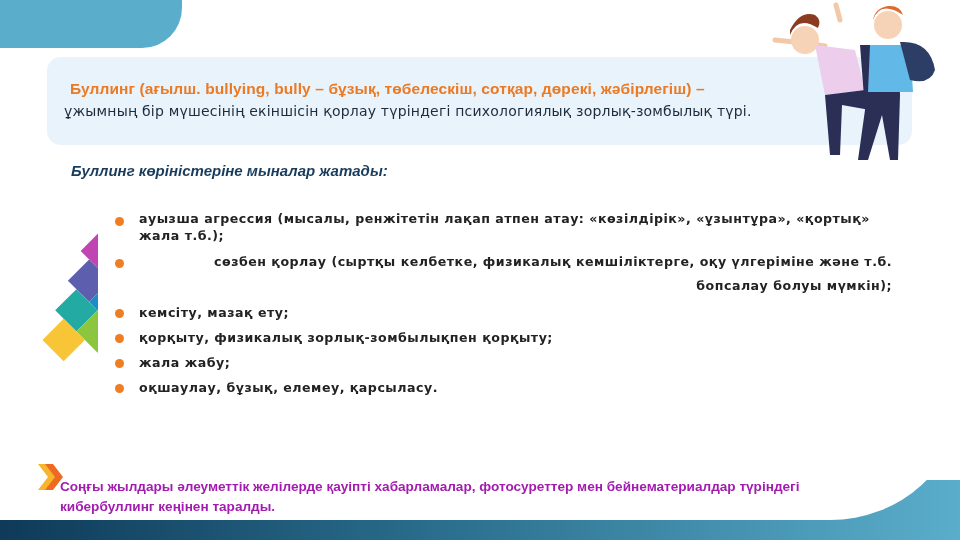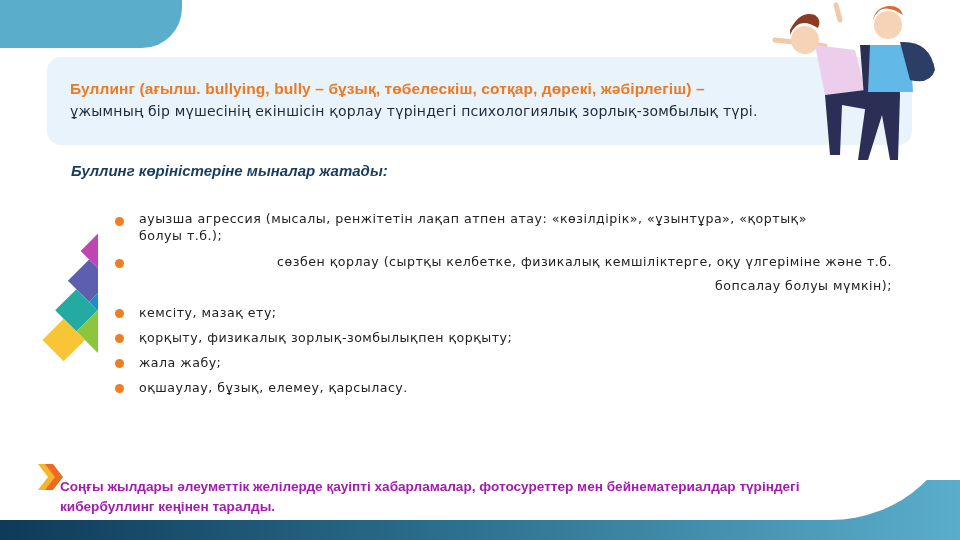--- a/index.html
+++ b/index.html
@@ -27,33 +27,33 @@
   .intro-box {
     position: absolute; left: 47px; top: 57px; width: 865px; height: 88px;
     background: #e9f3fc; border-radius: 14px;
   }
   .intro-title {
     position: absolute; left: 70px; top: 79px; width: 740px;
     color: #ea7a23; font-weight: bold; font-size: 15.5px; line-height: 20px;
     font-family: "Liberation Sans", sans-serif; letter-spacing: 0.1px;
   }
   .intro-text {
-    position: absolute; left: 70px; top: 101px; width: 740px;
+    position: absolute; left: 64px; top: 101px; width: 740px;
     color: #1d2b3a; font-size: 14px; line-height: 20px; letter-spacing: 0.2px;
   }
   .section-heading {
     position: absolute; left: 71px; top: 162px;
     color: #1a3c5c; font-weight: bold; font-style: italic; font-size: 15px;
     font-family: "Liberation Sans", sans-serif;
     text-align: center;
   }
   .puzzle { position: absolute; left: 18px; top: 196px; width: 80px; height: 240px; }
   .bullets {
     position: absolute; left: 112px; top: 210px; width: 780px;
-    list-style: none; margin: 0; padding: 0;
+    list-style: none; margin: 0; padding: 0; font-weight: bold;
   }
   .bullets li {
     position: relative; padding-left: 27px;
     color: #222; font-size: 12.6px; letter-spacing: 0.5px;
   }
   .bullets li .dot {
     position: absolute; left: 3px; top: 7px; width: 9px; height: 9px;
     border-radius: 50%; background: #ef7e22;
   }
   .bullets li .t { display: block; }
@@ -104,21 +104,21 @@
       <rect x="34" y="88" width="30" height="30" fill="#22aaa3"></rect>
       <rect x="64" y="88" width="30" height="30" fill="#8cc53e"></rect>
       <rect x="46" y="118" width="30" height="30" fill="#f7c535"></rect>
     </g>
   </svg>
 
   <ul class="bullets">
     <li style="line-height:17px; margin-bottom:6px;">
       <span class="dot"></span>
       <span class="t">ауызша агрессия (мысалы, ренжітетін лақап атпен атау: «көзілдірік», «ұзынтұра», «қортық»</span>
-      <span class="t">болуы т.б.);</span>
+      <span class="t">жала т.б.);</span>
     </li>
     <li style="line-height:24px; margin-bottom:2px;text-align:right;">
       <span class="dot" style="top:9px"></span>
       <span class="t">сөзбен қорлау (сыртқы келбетке, физикалық кемшіліктерге, оқу үлгеріміне және т.б.</span>
       <span class="t">бопсалау болуы  мүмкін);</span>
     </li>
     <li style="line-height:25px;">
       <span class="dot" style="top:9px"></span>
       <span class="t">кемсіту, мазақ ету;</span>
     </li>

